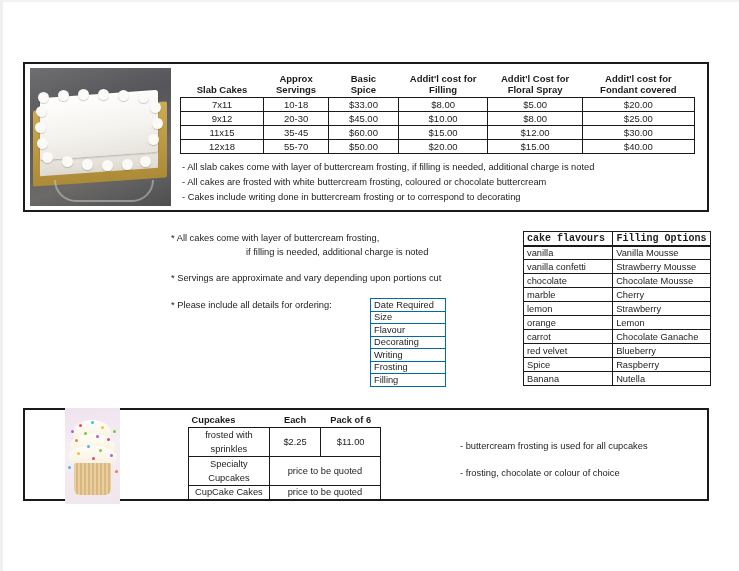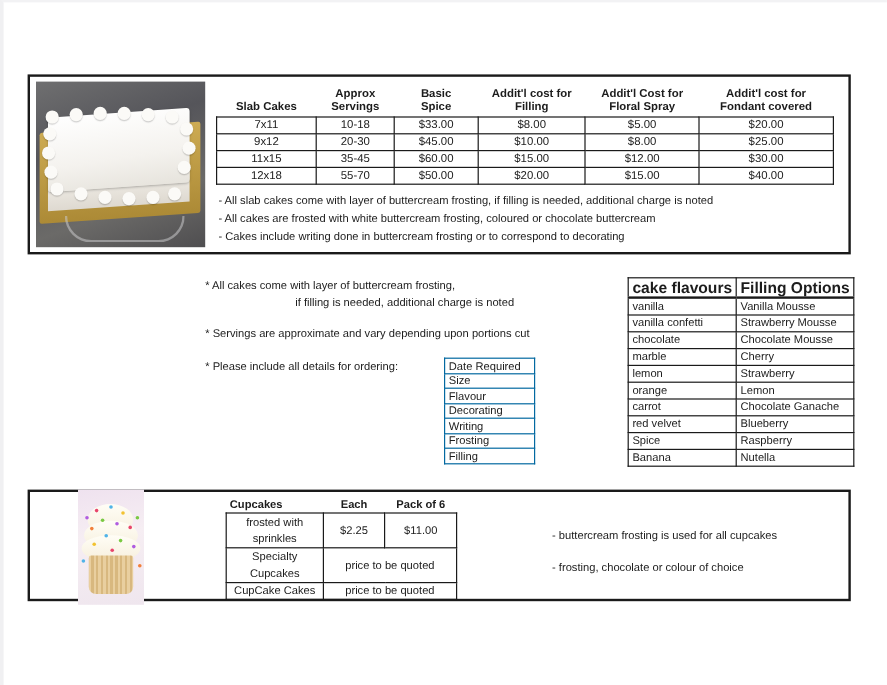--- a/index.html
+++ b/index.html
@@ -196,37 +196,38 @@
 
   
   #flavour-table {
     position: absolute;
     left: 520px; top: 229px;
     width: 188px;
   }
   #flavour-table th {
     border: 1px solid #1a1a1a;
     border-bottom: 2px solid #1a1a1a;
-    font-size: 13px;
+    font-size: 10px;
     font-weight: bold;
     text-align: left;
     padding: 0 3px;
     height: 14px;
     white-space: nowrap;
+    font-family: Liberation Mono, monospace;
   }
   #flavour-table td {
     border: 1px solid #1a1a1a;
     font-size: 9.3px;
     text-align: left;
     padding: 0 3px;
     height: 14px;
     white-space: nowrap;
   }
   #flavour-table .col-a { width: 90px; }
-  #flavour-table .col-b { width: 98px; }
+  #flavour-table .col-b { width: 98px; text-align: center; }
 
   
   #cupcake-table {
     position: absolute;
     left: 163px; top: 3px;
     width: 193px;
   }
   #cupcake-table th {
     font-size: 9.3px;
     font-weight: bold;

